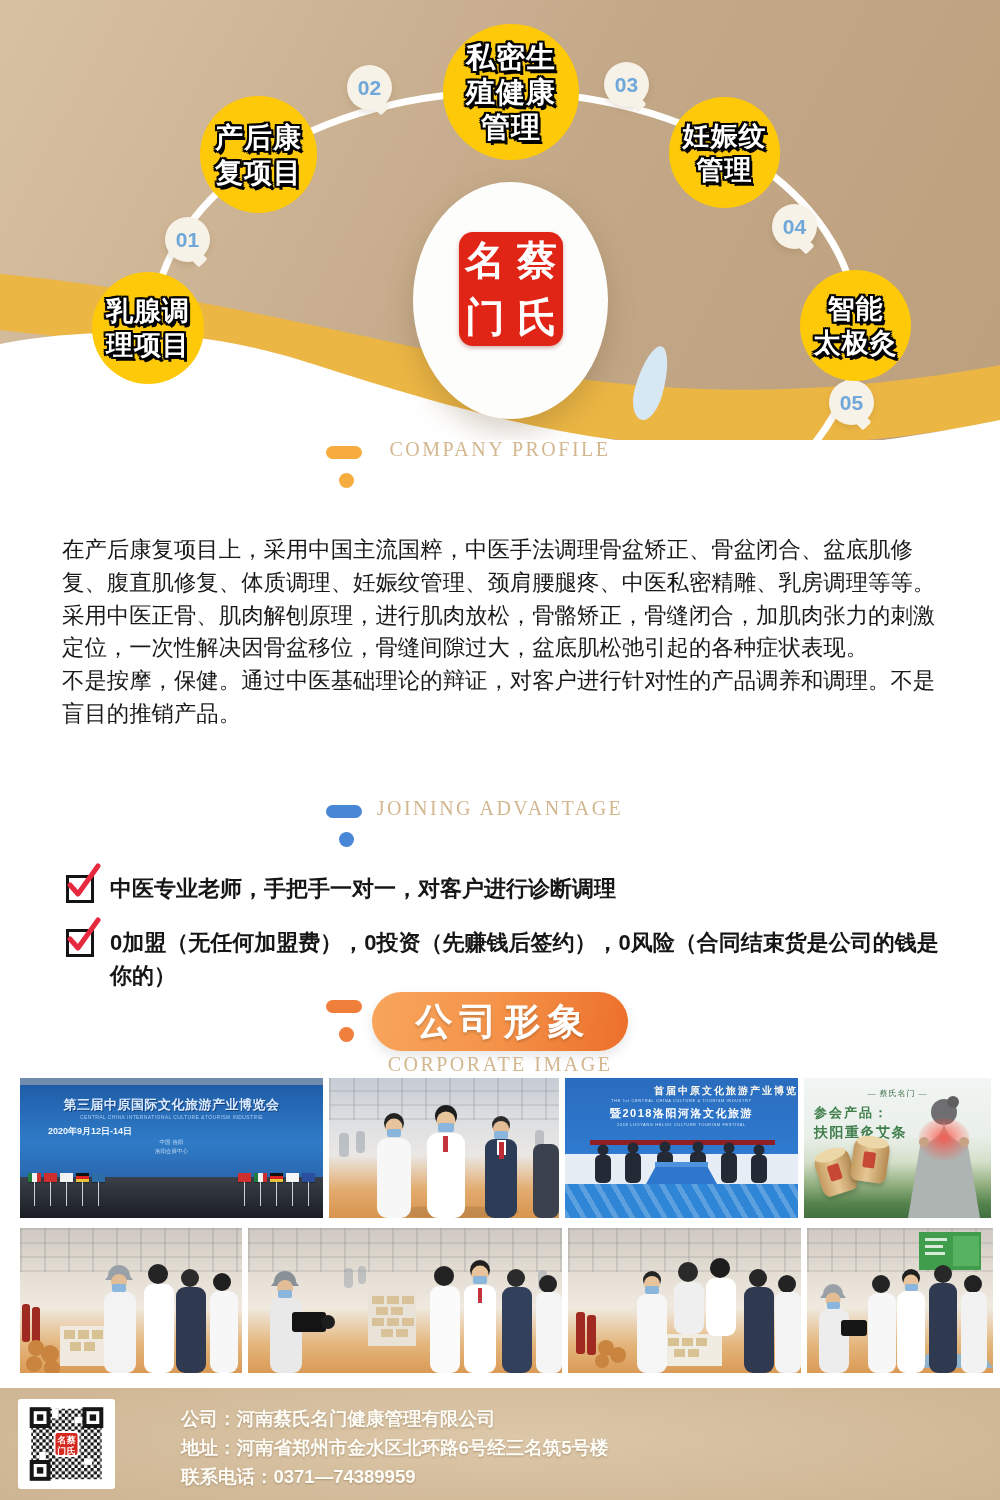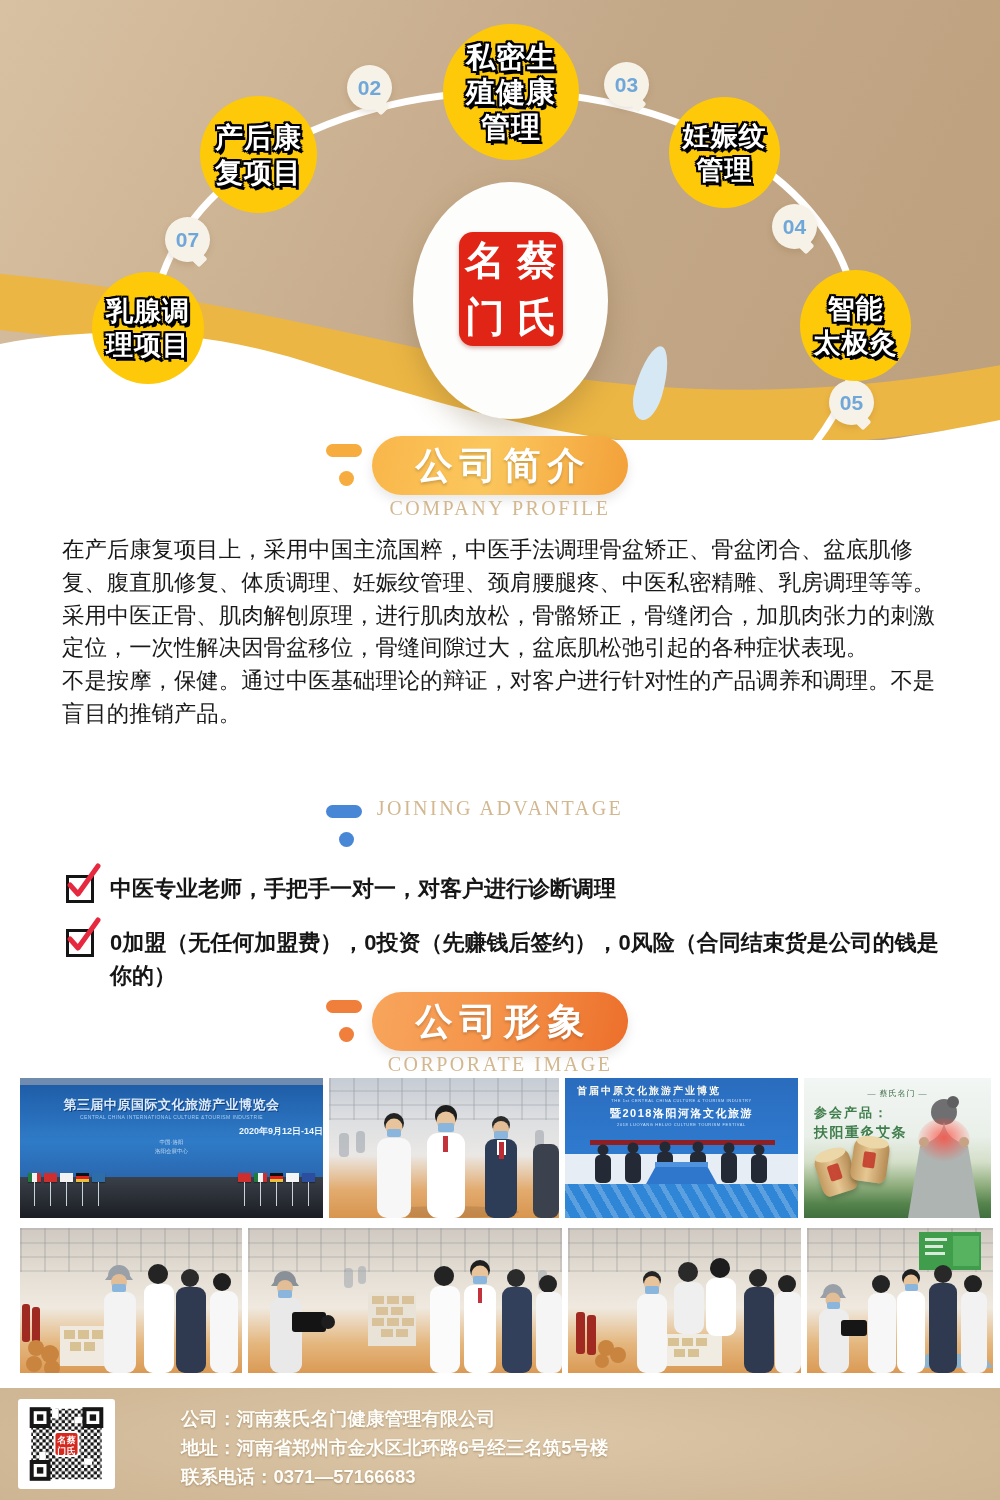--- a/index.html
+++ b/index.html
@@ -69,36 +69,36 @@
   
   .photos{position:absolute;left:20px;top:1078px;width:966px;z-index:4;}
   .prow{display:flex;gap:6px;}
   .prow1{height:140px;} .prow2{height:145px;margin-top:10px;}
   .ph{position:relative;height:100%;overflow:hidden;flex:none;background:#ddd;}
   
   .ph-expo{width:303px;background:linear-gradient(180deg,#6f8cae 0%,#6f8cae 5%,#1f5da8 5%,#2f7bc7 45%,#2a68b0 71%,#3a4049 71%,#1b1d23 100%);}
   .ph-expo .t1{position:absolute;left:0;right:0;top:18px;text-align:center;color:#dcecff;font-weight:800;
        font-size:13px;letter-spacing:.5px;text-shadow:1px 1px 0 #14407c;}
   .ph-expo .t2{position:absolute;left:0;right:0;top:36px;text-align:center;color:#a9cdf2;font-size:5px;letter-spacing:.4px;}
-  .ph-expo .t3{position:absolute;left:0;right:0;top:47px;text-align:right;color:#eef6ff;font-weight:700;font-size:9px;margin-left:28px;}
+  .ph-expo .t3{position:absolute;left:0;right:0;top:47px;text-align:left;color:#eef6ff;font-weight:700;font-size:9px;margin-left:28px;}
   .ph-expo .t4{position:absolute;left:0;right:0;top:61px;text-align:center;color:#c3dcf5;font-size:5.5px;}
   .ph-expo .t5{position:absolute;left:0;right:0;top:70px;text-align:center;color:#c3dcf5;font-size:5.5px;}
   .flags{position:absolute;bottom:36px;display:flex;gap:3px;}
   .flags span{width:13px;height:9px;display:inline-block;position:relative;box-shadow:0 1px 1px rgba(0,0,0,.3);}
   .flags span::after{content:"";position:absolute;top:9px;left:6px;width:1px;height:24px;background:#cbd3da;}
   .flags-l{left:8px;} .flags-r{right:8px;}
   
   .ph-walk{width:230px;background:linear-gradient(180deg,#c6ccd4 0%,#dcdee1 28%,#eae8e5 55%,#e2ab6e 80%,#d8954f 100%);}
   .truss{position:absolute;left:0;top:0;width:100%;height:30%;opacity:.5;
        background:repeating-linear-gradient(90deg,rgba(100,105,112,.35) 0 2px,transparent 2px 24px),
                   repeating-linear-gradient(0deg,rgba(100,105,112,.3) 0 2px,transparent 2px 14px);}
   
   .ph-stage{width:233px;background:#2c72c6;}
   .ph-stage .wall{position:absolute;left:0;top:0;width:100%;height:54%;background:linear-gradient(180deg,#2a6cbe,#2f7bd0);}
-  .ph-stage .s1{position:absolute;left:0;right:0;top:6px;text-align:left;color:#fdfaef;font-weight:800;font-size:10px;letter-spacing:2px;margin-left:12px;}
+  .ph-stage .s1{position:absolute;left:0;right:0;top:6px;text-align:right;color:#fdfaef;font-weight:800;font-size:10px;letter-spacing:2px;margin-left:12px;}
   .ph-stage .s2{position:absolute;left:0;right:0;top:20px;text-align:center;color:#cfe3f7;font-size:4px;letter-spacing:.6px;}
   .ph-stage .s3{position:absolute;left:0;right:0;top:28px;text-align:center;color:#fff;font-weight:800;font-size:11px;letter-spacing:1.5px;}
   .ph-stage .s4{position:absolute;left:0;right:0;top:44px;text-align:center;color:#cfe3f7;font-size:4px;letter-spacing:.6px;}
   .ph-stage .mid{position:absolute;left:0;top:54%;width:100%;height:22%;background:#e7edf4;}
   .ph-stage .floor{position:absolute;left:0;top:76%;width:100%;height:24%;background:#2f85d6;
        background-image:repeating-linear-gradient(60deg,rgba(255,255,255,.22) 0 5px,transparent 5px 14px);}
   
   .ph-ad{width:187px;background:linear-gradient(180deg,#f2f6f4 0%,#e9efe9 42%,#d4dfc9 60%,#93b081 76%,#54834c 90%,#416f3f 100%);}
   .ph-ad .brand{position:absolute;left:0;right:0;top:10px;text-align:center;color:#3a6b45;font-size:8px;
        font-family:"Liberation Serif","DejaVu Serif",serif;letter-spacing:1px;}
@@ -165,43 +165,40 @@
   <div class="svc svc-4">
     <span>妊娠纹</span>
     <span>管理</span>
   </div>
   <div class="svc svc-5">
     <span>智能</span>
     <span>太极灸</span>
   </div>
 
   <div class="bubble bub-1">
-      <span>07</span>
+      <span>01</span>
     </div>
   <div class="bubble bub-2">
       <span>02</span>
     </div>
   <div class="bubble bub-3">
       <span>03</span>
     </div>
   <div class="bubble bub-4">
       <span>04</span>
     </div>
   <div class="bubble bub-5">
       <span>05</span>
     </div>
 </div>
 
 <div class="banner banner-yellow b-profile">
   <div class="wrap">
     <span class="dash"></span>
     <span class="dot"></span>
-    <div class="pill">
-      <span>公司简介</span>
-    </div>
     <div class="sub">COMPANY PROFILE</div>
   </div>
 </div>
 
 <div class="paragraphs">
   <p>在产后康复项目上，采用中国主流国粹，中医手法调理骨盆矫正、骨盆闭合、盆底肌修复、腹直肌修复、体质调理、妊娠纹管理、颈肩腰腿疼、中医私密精雕、乳房调理等等。采用中医正骨、肌肉解刨原理，进行肌肉放松，骨骼矫正，骨缝闭合，加肌肉张力的刺激定位，一次性解决因骨盆移位，骨缝间隙过大，盆底肌松弛引起的各种症状表现。</p>
   <p>不是按摩，保健。通过中医基础理论的辩证，对客户进行针对性的产品调养和调理。不是盲目的推销产品。</p>
 </div>
 
 <div class="banner banner-blue b-advantage">
@@ -521,15 +518,15 @@
         <text x="22" y="24.5">名</text>
           <text x="28" y="24.5">蔡</text>
           <text x="22" y="31">门</text>
           <text x="28" y="31">氏</text>
       </g>
     </svg>
   </div>
   <div class="finfo">
     <p>公司：河南蔡氏名门健康管理有限公司</p>
     <p>地址：河南省郑州市金水区北环路6号经三名筑5号楼</p>
-    <p>联系电话：0371—57166683</p>
+    <p>联系电话：0371—74389959</p>
   </div>
 </div>
 
 </body></html>

